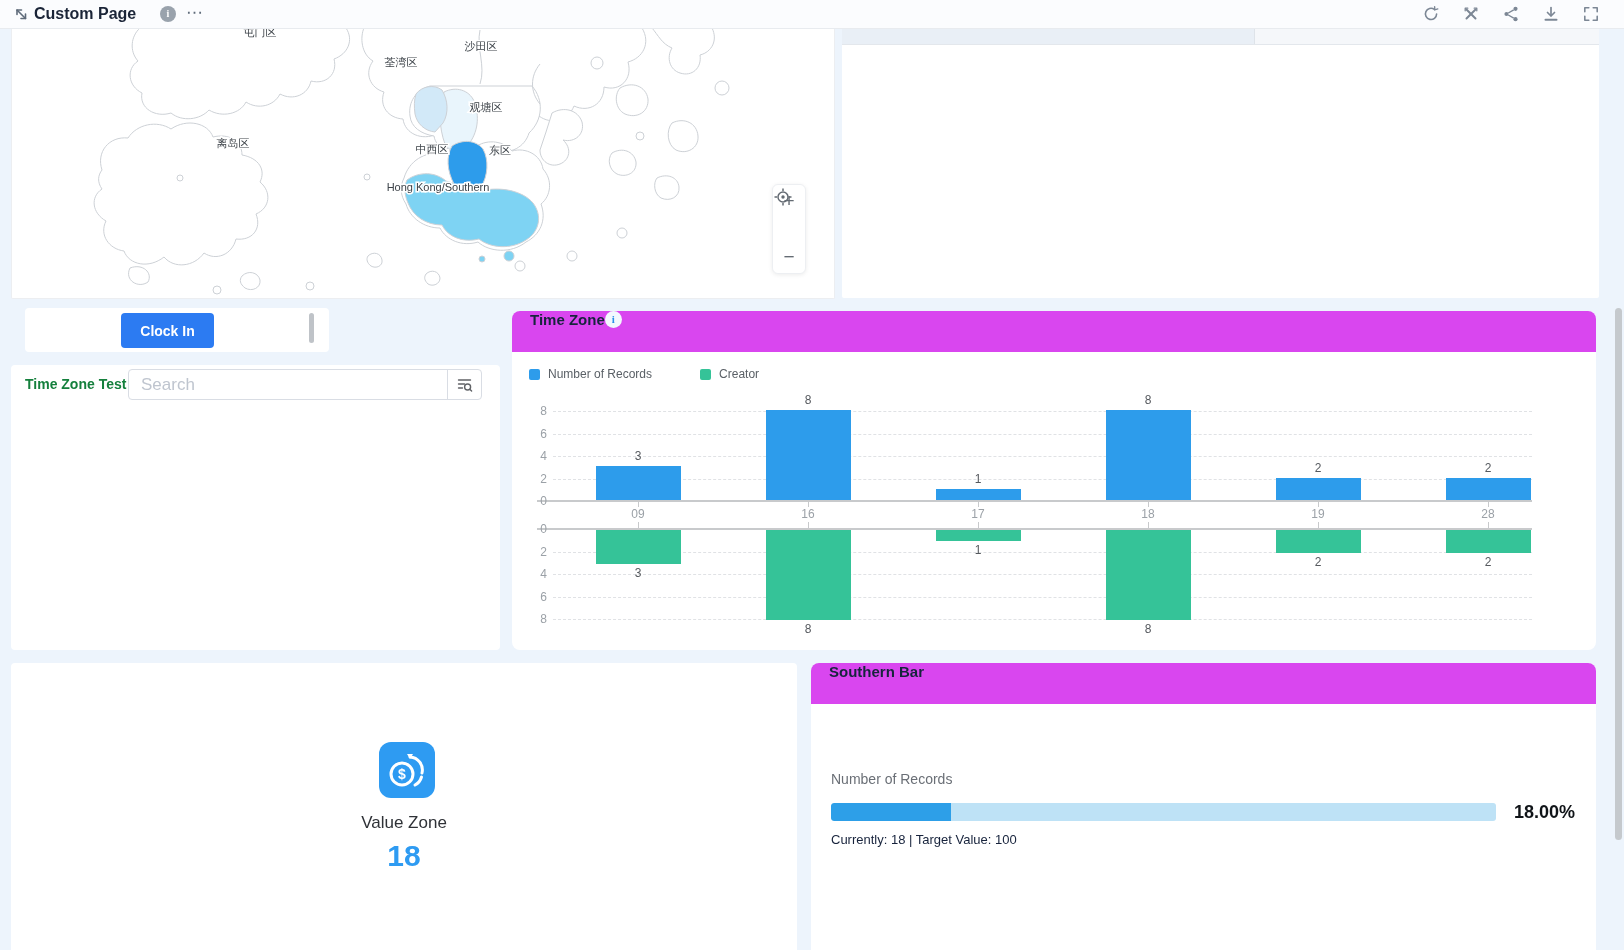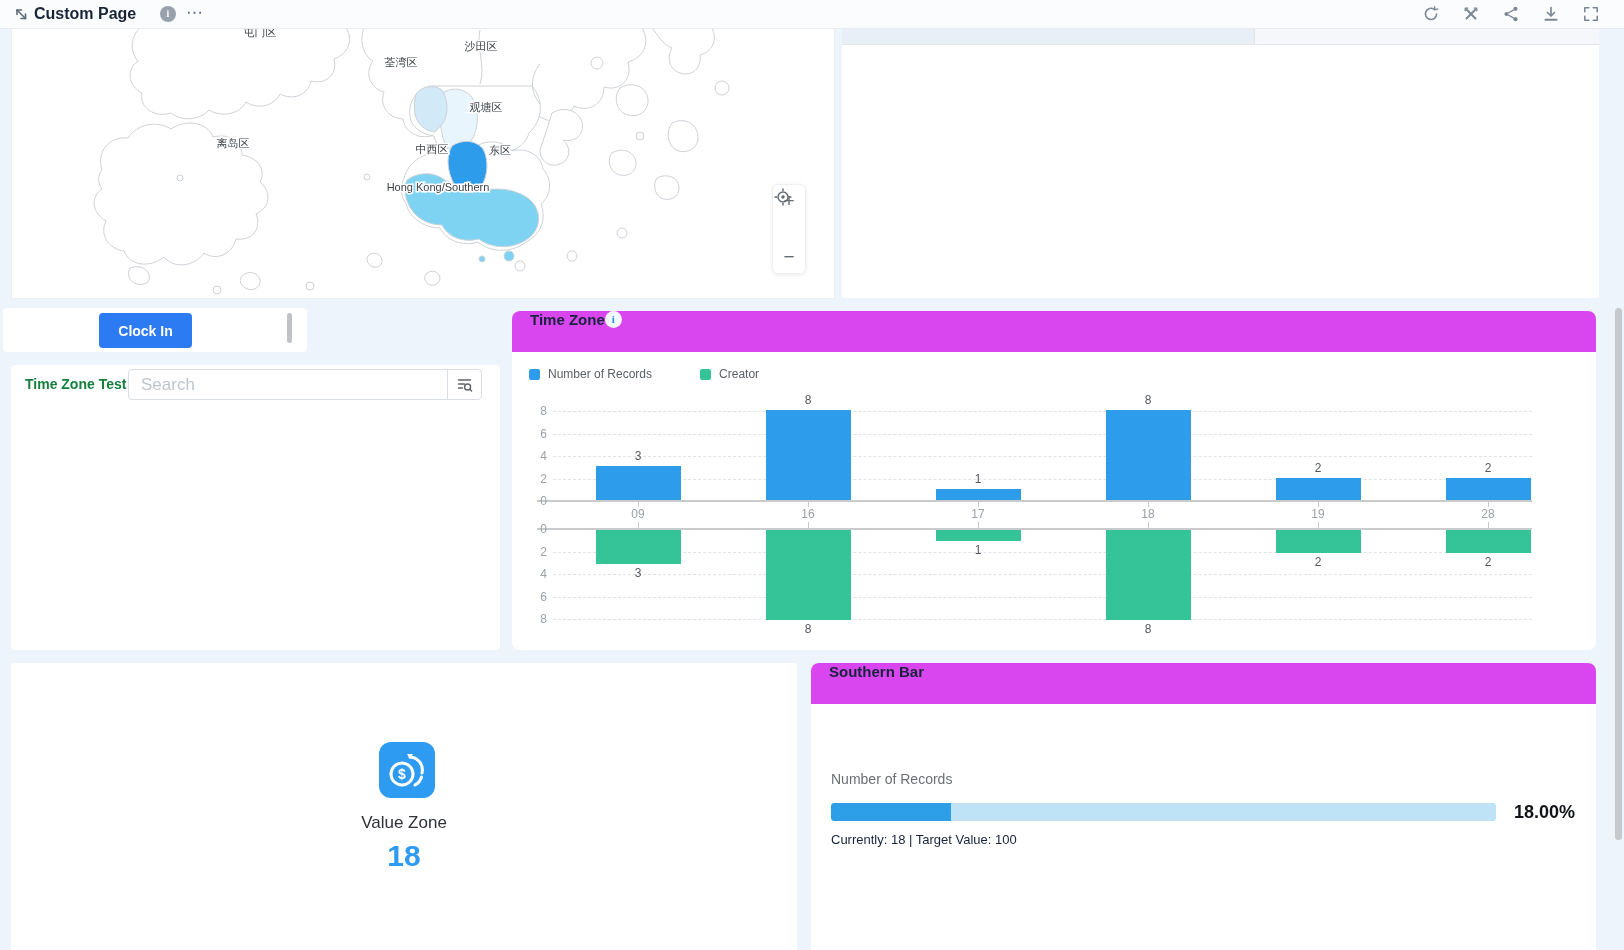--- a/index.html
+++ b/index.html
@@ -25,21 +25,21 @@
   .maplabel{font-size:11px;fill:#3D4349;stroke:#ffffff;stroke-width:3px;paint-order:stroke;text-anchor:middle;font-family:"Liberation Sans",sans-serif;}
   .map-ctrl{position:absolute;right:28px;top:156px;width:34px;height:90px;background:#fff;border:1px solid #EDEFF2;border-radius:6px;
     box-shadow:0 1px 4px rgba(0,0,0,0.08);display:flex;flex-direction:column;align-items:center;justify-content:space-between;padding:4px 0;box-sizing:border-box;}
   .map-ctrl .zbtn{width:24px;height:24px;text-align:center;line-height:24px;font-size:19px;color:#646B73;cursor:pointer;user-select:none;}
   
   .table-panel{left:842px;top:28px;width:757px;height:270px;border-radius:2px;}
   .tbl-header{display:flex;height:16px;border-bottom:1px solid #E3E7EC;}
   .tbl-h-left{width:412px;background:#E9EFF6;border-right:1px solid #DEE3E9;}
   .tbl-h-right{flex:1;background:#F5F7FA;}
   
-  .clockin-panel{left:3px;top:308px;width:304px;height:44px;}
+  .clockin-panel{left:25px;top:308px;width:304px;height:44px;}
   .clockin-btn{position:absolute;left:96px;top:5px;width:93px;height:35px;background:#2C7BF2;color:#fff;border:none;border-radius:4px;
     font-size:14px;font-weight:bold;font-family:"Liberation Sans",sans-serif;cursor:pointer;}
   .mini-scroll{position:absolute;left:284px;top:5px;width:5px;height:30px;background:#BFC3C8;border-radius:3px;}
   
   .tzt-panel{left:11px;top:365px;width:489px;height:285px;}
   .tzt-label{position:absolute;left:14px;top:11px;font-size:14px;font-weight:bold;color:#15803d;}
   .search-wrap{position:absolute;left:117px;top:4px;width:354px;height:31px;border:1px solid #D9DDE4;border-radius:4px;display:flex;background:#fff;box-sizing:border-box;}
   .search-input{flex:1;border:none;outline:none;padding:0 12px;font-size:17px;color:#333;background:transparent;font-family:"Liberation Sans",sans-serif;}
   .search-input::placeholder{color:#BFC5CF;}
   .search-addon{width:33px;border-left:1px solid #D9DDE4;display:flex;align-items:center;justify-content:center;cursor:pointer;}

